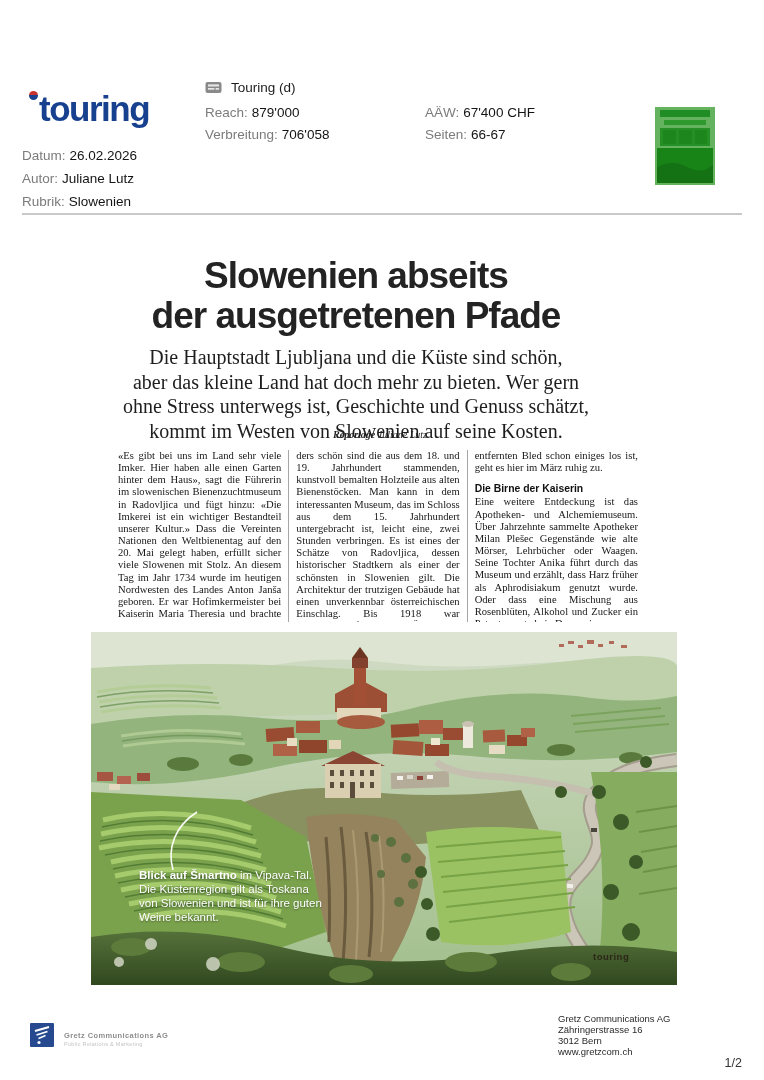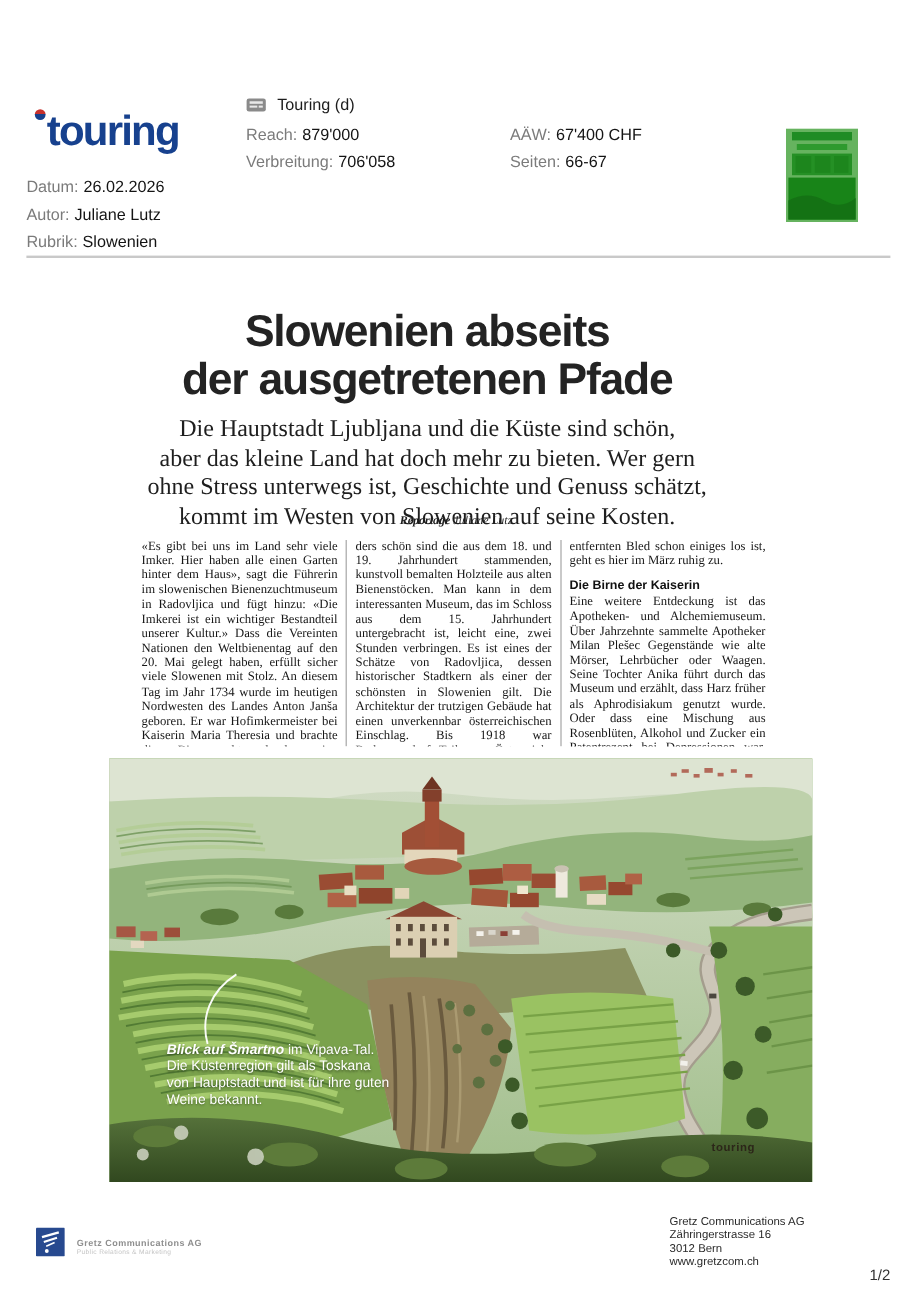--- a/index.html
+++ b/index.html
@@ -44,21 +44,21 @@
   .col.mid{margin:0 7px;padding:0 7px;border-left:1px solid #a6a6a6;border-right:1px solid #a6a6a6;}
   .col p{margin:0;}
   .col h4{font-family:"Liberation Sans",sans-serif;font-size:10.4px;font-weight:700;
         margin:9px 0 1px;text-align:left;color:#111;}
 
   
   .photo{position:absolute;left:91px;top:632px;width:586px;height:353px;overflow:hidden;background:#9ab87f;}
   .photo svg.main{position:absolute;left:0;top:0;width:100%;height:100%;display:block;}
   .caption{position:absolute;left:48px;top:236px;width:186px;color:#fff;
         font-size:11.5px;line-height:14px;text-shadow:0 1px 2px rgba(0,0,0,.4);}
-  .caption b{font-weight:700;font-style:italic;}
+  .caption b{font-weight:700;}
   .cap-arc{position:absolute;left:74px;top:178px;}
   .watermark{position:absolute;left:502px;top:319px;font-size:9.5px;font-weight:700;
         color:#2c2619;letter-spacing:.5px;}
 
   
   .f-logo{position:absolute;left:30px;top:1023px;width:24px;height:24px;}
   .f-name{position:absolute;left:64px;top:1031px;font-size:7.5px;font-weight:700;
         color:#8e8e8e;letter-spacing:.4px;}
   .f-tag{position:absolute;left:64px;top:1041px;font-size:5.5px;color:#c4c4c4;letter-spacing:.3px;}
   .address{position:absolute;left:558px;top:1013px;font-size:9.5px;line-height:11px;color:#2a2a2a;}
@@ -349,21 +349,21 @@
         </g>
       </g>
     </svg>
 
     <svg class="cap-arc" width="36" height="64" viewBox="0 0 36 64">
       <path d="M32,2 C10,16 2,38 8,60" fill="none" stroke="#ffffff" stroke-width="1.6" opacity=".95"></path>
     </svg>
 
     <div class="caption">
       <b>Blick auf Šmartno</b>
-      <span>im Vipava-Tal. Die Küstenregion gilt als Toskana von Hauptstadt und ist für ihre guten Weine bekannt.</span>
+      <span>im Vipava-Tal. Die Küstenregion gilt als Toskana von Slowenien und ist für ihre guten Weine bekannt.</span>
     </div>
 
     <div class="watermark">touring</div>
   </div>
 
   <svg class="f-logo" viewBox="0 0 24 24">
     <rect width="24" height="24" rx="1" fill="#27498f"></rect>
     <path d="M5,8 L19,4" stroke="#fff" stroke-width="2"></path>
     <path d="M6.5,12 L17.5,8.5" stroke="#fff" stroke-width="1.7"></path>
     <path d="M8.5,15.5 L15.5,12.5" stroke="#fff" stroke-width="1.4"></path>

